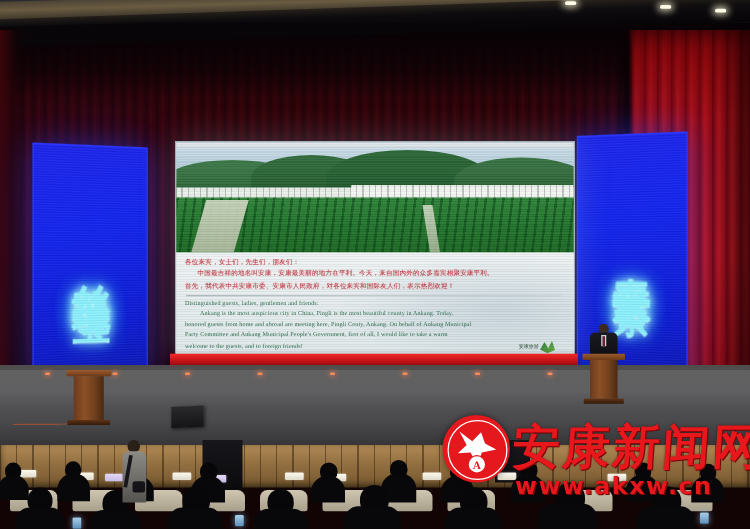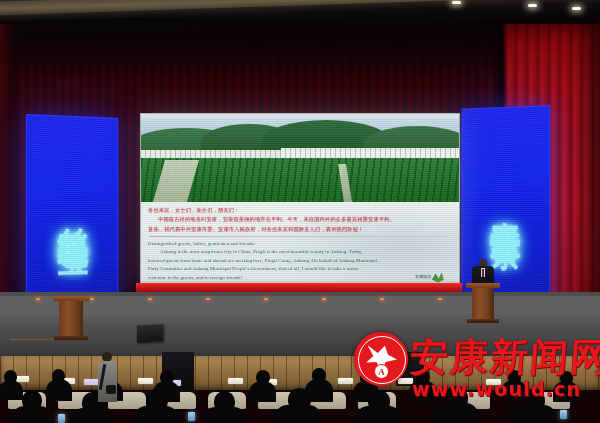--- a/index.html
+++ b/index.html
@@ -542,16 +542,16 @@
     <div class="sp-bag"></div>
   </div>
 
   <div class="watermark">
     <div class="wm-logo">
       <div class="wm-logo-inner"></div>
       <div class="wm-bird"></div>
       <div class="wm-a">A</div>
     </div>
     <div class="wm-title">安康新闻网</div>
-    <div class="wm-url">www.would.cn</div>
+    <div class="wm-url">www.akxw.cn</div>
   </div>
 
 </div>
 
 </body></html>

